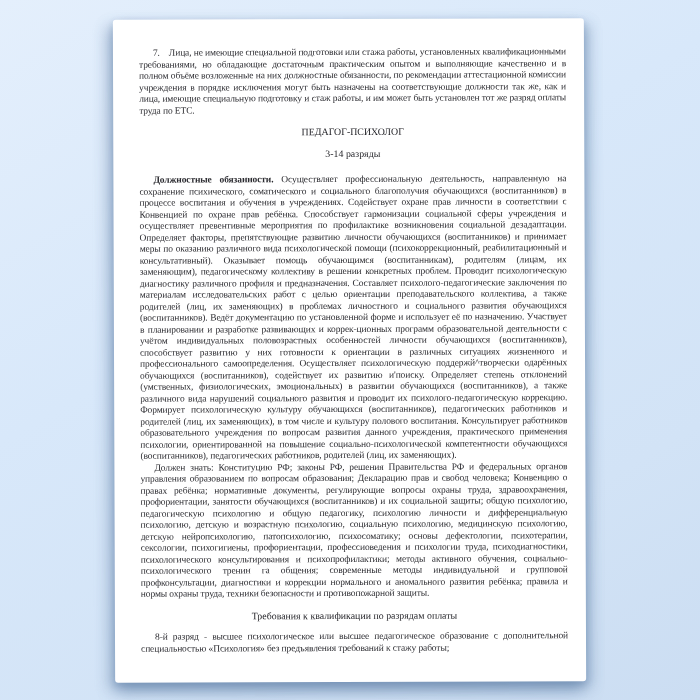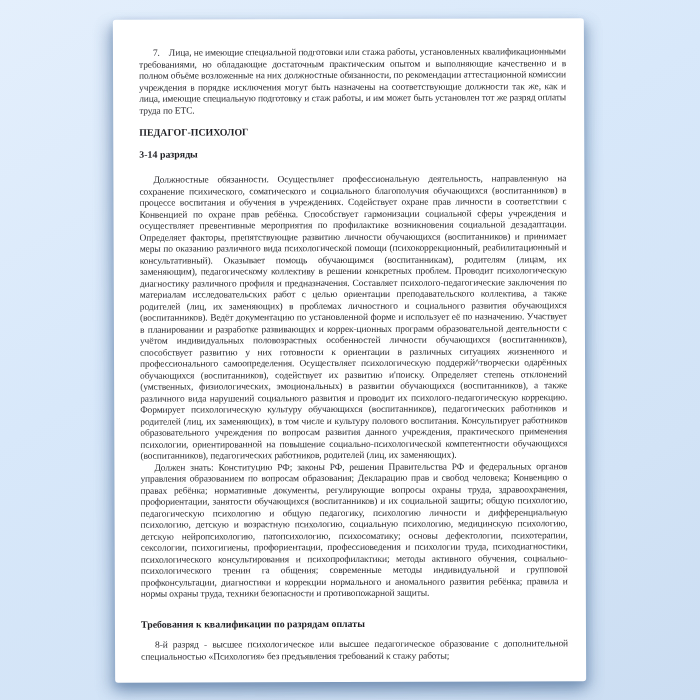--- a/index.html
+++ b/index.html
@@ -17,28 +17,28 @@
                -7px 7px 14px rgba(108,138,175,.32),
                7px 5px 12px rgba(108,138,175,.25);
   }
   .content{
     position:absolute;left:26px;top:28px;right:18px;bottom:14px;
     color:#2c2c31;font-size:9.5px;line-height:11.5px;letter-spacing:-0.12px;
     text-align:justify;overflow:hidden;
   }
   p{margin:0;text-indent:14px;}
   .num{padding-right:9px;}
-  .b{font-weight:normal;}
+  .b{font-weight:bold;}
   h1,h2{
-    margin:0;text-align:left;font-size:9.9px;line-height:11.5px;
-    font-weight:bold;text-indent:0;color:#1f1f24;letter-spacing:0;
+    margin:0;text-align:center;font-size:9.9px;line-height:11.5px;
+    font-weight:normal;text-indent:0;color:#1f1f24;letter-spacing:0;
   }
   h1.title{margin-top:10px;}
   h2.grades{margin-top:10px;margin-bottom:15px;}
-  h2.req{margin-top:18px;margin-bottom:10px;}
+  h2.req{margin-top:10px;margin-bottom:10px;}
 </style>
 </head>
 <body>
 
 <div class="sheet">
   <div class="content">
 
     <p><span class="num">7.</span><span>Лица, не имеющие специальной подготовки или стажа работы, установленных квалификационными требованиями, но обладающие достаточным практическим опытом и выполняющие качественно и в полном объёме возложенные на них должностные обязанности, по рекомендации аттестационной комиссии учреждения в порядке исключения могут быть назначены на соответствующие должности так же, как и лица, имеющие специальную подготовку и стаж работы, и им может быть установлен тот же разряд оплаты труда по ЕТС.</span></p>
 
     <h1 class="title">ПЕДАГОГ-ПСИХОЛОГ</h1>

